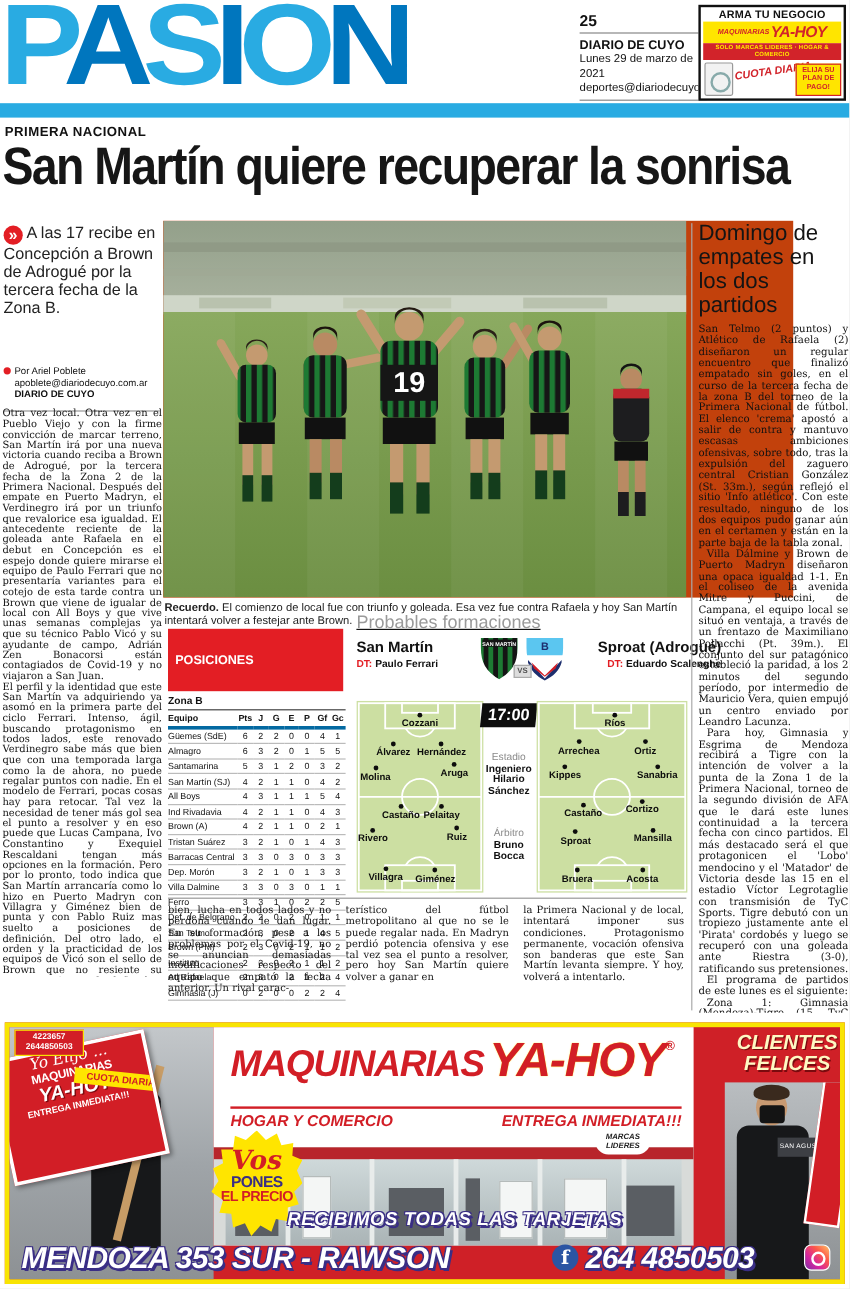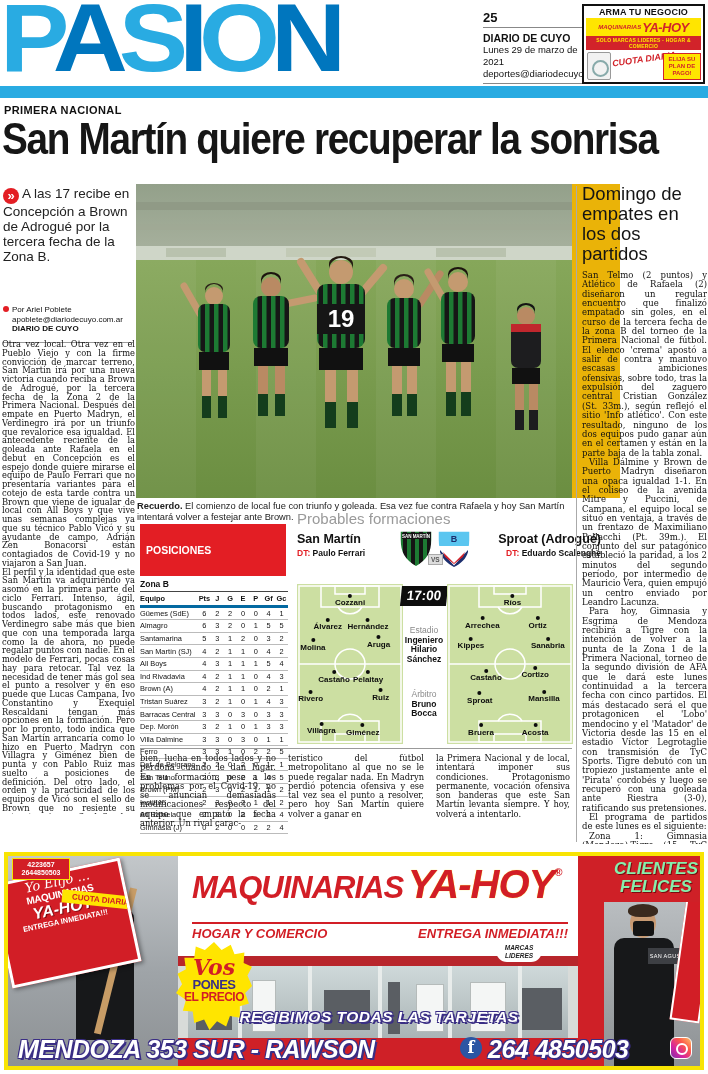--- a/index.html
+++ b/index.html
@@ -41,34 +41,34 @@
   .chev{display:inline-block;width:16px;height:16px;border-radius:50%;background:#E31E24;color:#fff;
         font-weight:bold;font-size:13px;line-height:15px;text-align:center;margin-right:3px;vertical-align:-2px;}
   .byline{left:3px;top:305px;width:130px;font-size:8px;line-height:9.5px;border-bottom:1px solid #999;padding-bottom:8px;}
   .reddot{display:inline-block;width:6px;height:6px;border-radius:50%;background:#E31E24;margin-right:3px;}
   .byline b{display:block;}
   .serifcol{font-family:"DejaVu Serif",serif;text-align:justify;}
   .artcol{left:2px;top:340px;width:133px;height:474px;font-size:8.3px;line-height:8.75px;overflow:hidden;}
   .artcol p,.sidecol p{margin:0;}
 
   
-  .photo{left:136px;top:184px;width:484px;height:314px;overflow:hidden;background:#eab308;}
+  .photo{left:136px;top:184px;width:525px;height:314px;overflow:hidden;background:#c2410c;}
   .caption{left:137px;top:501px;width:434px;font-size:9.3px;line-height:10.8px;color:#222;}
 
   
   .stand{left:140px;top:524px;width:148px;}
   .stbadge{background:#E31E24;color:#fff;font-weight:bold;font-size:10.5px;padding:20px 6px;width:134px;}
   .stzone{font-weight:bold;font-size:8.5px;border-bottom:1px solid #444;padding:3px 0 2px;}
   table.sttab{border-collapse:collapse;width:148px;table-layout:fixed;font-size:7.4px;margin-top:1px;}
   table.sttab td{border-bottom:.5px solid #bbb;padding:1.3px 0;text-align:center;white-space:nowrap;overflow:hidden;}
   table.sttab td.team{text-align:left;width:58px;}
   table.sttab tr.hd td{font-weight:bold;border-bottom:3px solid #0369a1;}
 
   
-  .form{left:297px;top:510px;width:304px;height:236px;}
+  .form{left:297px;top:510px;width:304px;height:236px;text-decoration:underline;}
   .ftitle{font-size:15px;color:#9a9a9a;}
   .fteam{position:absolute;top:22px;width:100px;font-size:12.5px;font-weight:bold;line-height:14px;}
   .fteam .dt{font-size:8.5px;}
   .fteam .dtl{color:#E31E24;}
   .fteam.away{right:0;text-align:right;width:104px;}
   .crests{position:absolute;left:102px;top:18px;width:72px;height:46px;}
   .vsbox{position:absolute;left:29px;top:26px;background:#ddd;color:#555;font-size:6.5px;font-weight:bold;padding:1px 2px;border:1px solid #aaa;}
   .pitch{position:absolute;top:74px;height:160px;}
   .pitch.home{left:0;width:106px;}
   .pitch.away{left:150px;width:126px;}
@@ -125,21 +125,21 @@
   .mull{position:absolute;top:10px;bottom:0;width:4px;background:#e8eceb;}
   .shelf{position:absolute;background:#5a5e63;}
   .fridge{position:absolute;background:#f4f6f5;border:1px solid #b5bbba;}
   .star{left:168px;top:86px;width:76px;height:88px;background:#FFE500;z-index:6;text-align:center;
         clip-path:polygon(50% 0,60% 9%,72% 3%,77% 14%,90% 12%,89% 24%,100% 28%,94% 38%,100% 50%,91% 58%,96% 70%,84% 73%,84% 86%,71% 84%,66% 96%,54% 90%,44% 100%,37% 88%,24% 92%,22% 79%,9% 78%,13% 66%,0 58%,8% 48%,2% 36%,13% 31%,11% 18%,24% 18%,26% 5%,38% 9%);}
   .star .v{font-family:"DejaVu Serif",serif;font-style:italic;font-weight:bold;color:#d21e26;font-size:22px;line-height:22px;margin-top:14px;}
   .star .p1{color:#3A2E85;font-weight:bold;font-size:13px;line-height:13px;letter-spacing:-.5px;}
   .star .p2{color:#d21e26;font-weight:bold;font-size:12px;line-height:12px;letter-spacing:-.5px;}
   .marcas{left:488px;top:84px;width:46px;height:22px;background:#fff;border-radius:12px;z-index:6;
           font-size:6.5px;font-weight:bold;font-style:italic;text-align:center;line-height:8px;padding-top:4px;box-sizing:border-box;color:#222;}
-  .clientes{left:604px;top:4px;width:88px;text-align:center;color:#86efac;font-weight:bold;font-style:italic;
+  .clientes{left:604px;top:4px;width:88px;text-align:center;color:#fef9c3;font-weight:bold;font-style:italic;
             font-size:17px;line-height:18px;text-shadow:1px 1px 0 #7a0a0e;z-index:6;}
   .adphR{left:596px;top:46px;width:96px;height:164px;background:linear-gradient(180deg,#b9bdc0,#8d9194);overflow:hidden;}
   .sanag{position:absolute;left:44px;top:46px;width:44px;height:16px;background:#3d3f44;color:#fff;
          font-size:5.5px;line-height:16px;text-align:center;letter-spacing:.3px;}
   .rsliver{position:absolute;right:-8px;top:-4px;width:26px;height:120px;background:#d21e26;border:2px solid #fff;transform:rotate(8deg);}
   .tarjetas{left:186px;top:152px;width:370px;text-align:center;color:#fff;font-weight:bold;font-style:italic;
             font-size:15.5px;letter-spacing:.5px;z-index:7;
             text-shadow:-1px -1px 0 #3A2E85,1px -1px 0 #3A2E85,-1px 1px 0 #3A2E85,2px 2px 0 #3A2E85;}
   .adbar{left:0;top:178px;width:692px;height:32px;z-index:7;}
   .addr{position:absolute;left:10px;top:1px;color:#fff;font-weight:bold;font-style:italic;font-size:25px;letter-spacing:-.5px;

